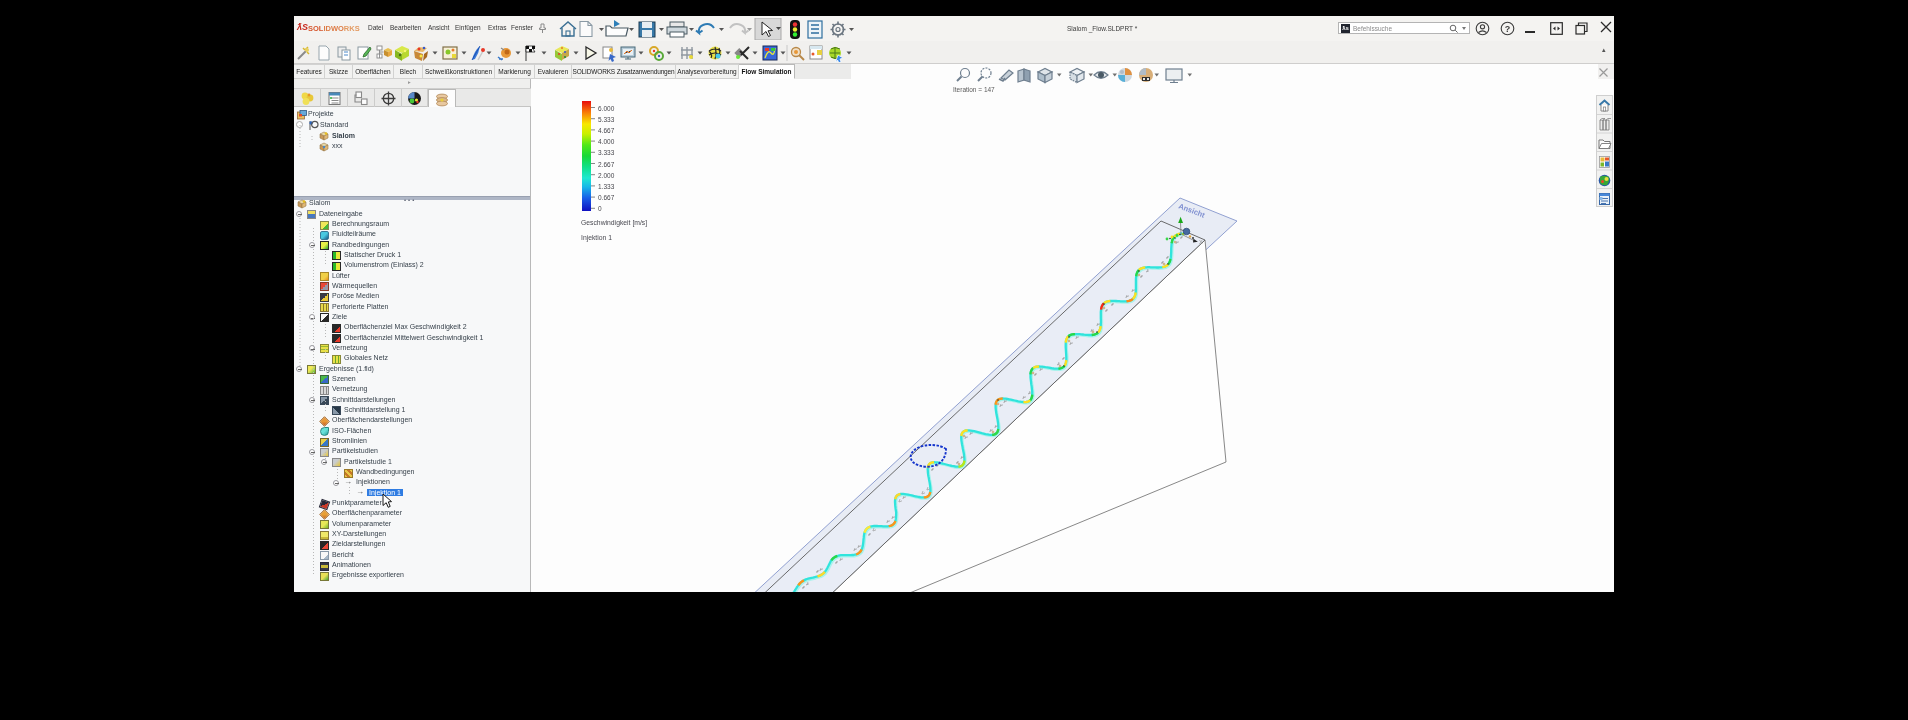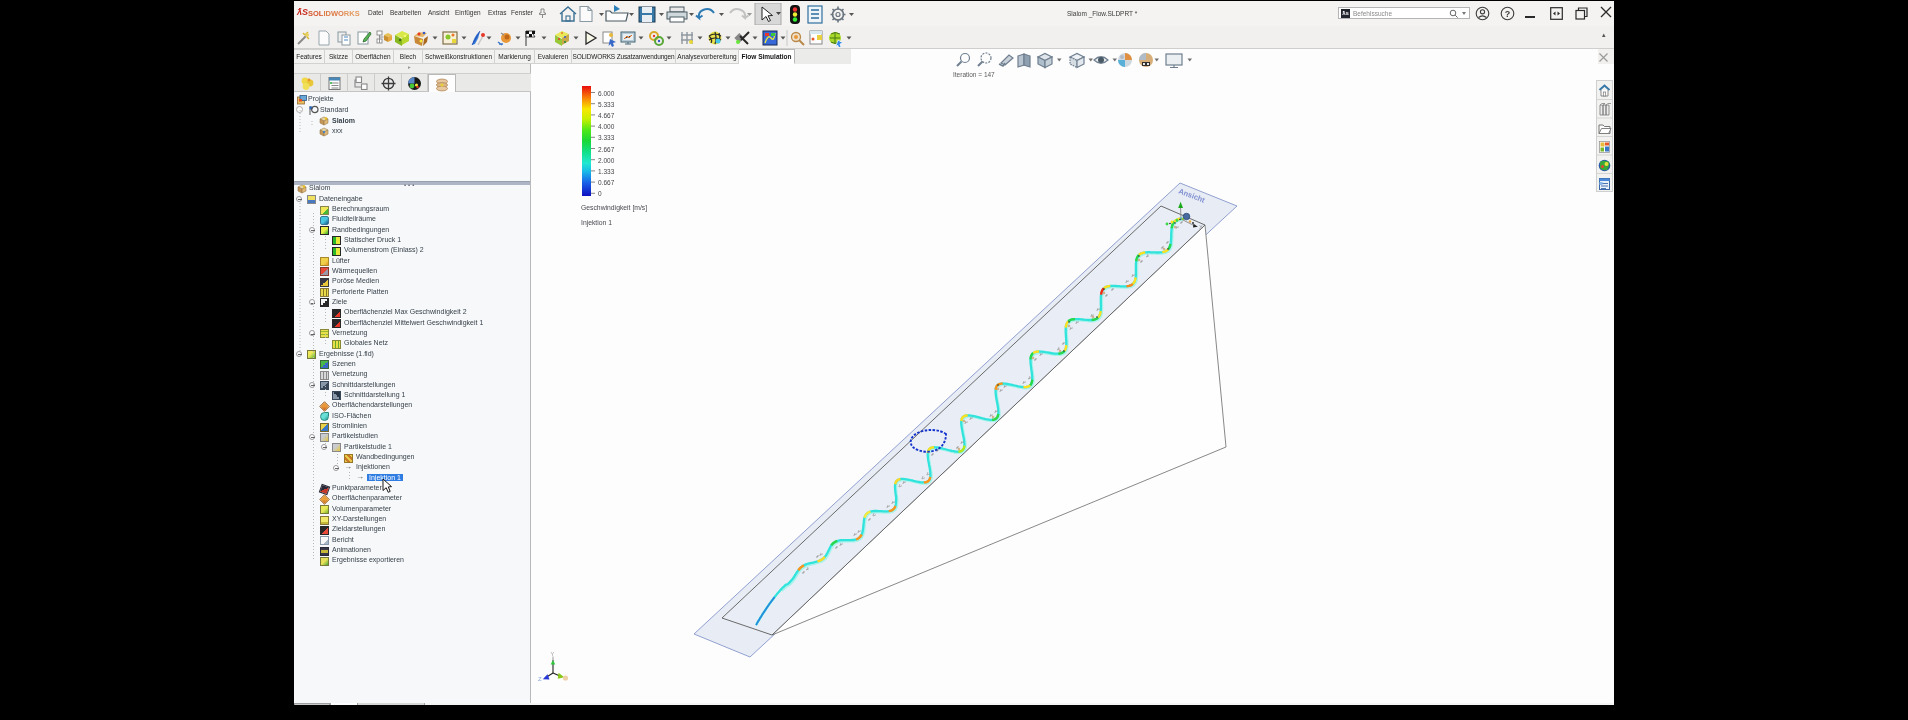--- a/index.html
+++ b/index.html
@@ -1,19 +1,19 @@
 <!DOCTYPE html>
 <html><head>
 <meta charset="utf-8">
 <style>
 * { margin:0; padding:0; box-sizing:border-box; }
 html,body { width:1908px; height:720px; background:#000; overflow:hidden;
   font-family:"Liberation Sans", sans-serif; }
 .abs { position:absolute; }
-#win { position:absolute; left:294px; top:1px; width:1320px; height:704px;
+#win { position:absolute; left:294px; top:16px; width:1320px; height:576px;
   background:#f1f0ef; overflow:hidden; font-family:"Liberation Sans", sans-serif; }
 .menu { font-size:6.5px; color:#333; }
 .dd { position:absolute; width:0; height:0; border-left:2.5px solid transparent;
   border-right:2.5px solid transparent; border-top:3px solid #555; }
 .treetxt { position:absolute; font-size:7px; color:#38424c; white-space:nowrap; }
 .exp { position:absolute; width:6px; height:6px; border:1px solid #9a9aa0; background:#fff; border-radius:50%; }
 .exp:after { content:""; position:absolute; left:1px; top:2.2px; width:3.5px; height:1px; background:#666; }
 .ptab { position:absolute; top:0; height:18px; text-align:center; padding-top:2px; border-right:1px solid #cccccb; }
 .ptab svg { display:inline-block; }
 .ticon { position:absolute; width:9px; height:9px; }

